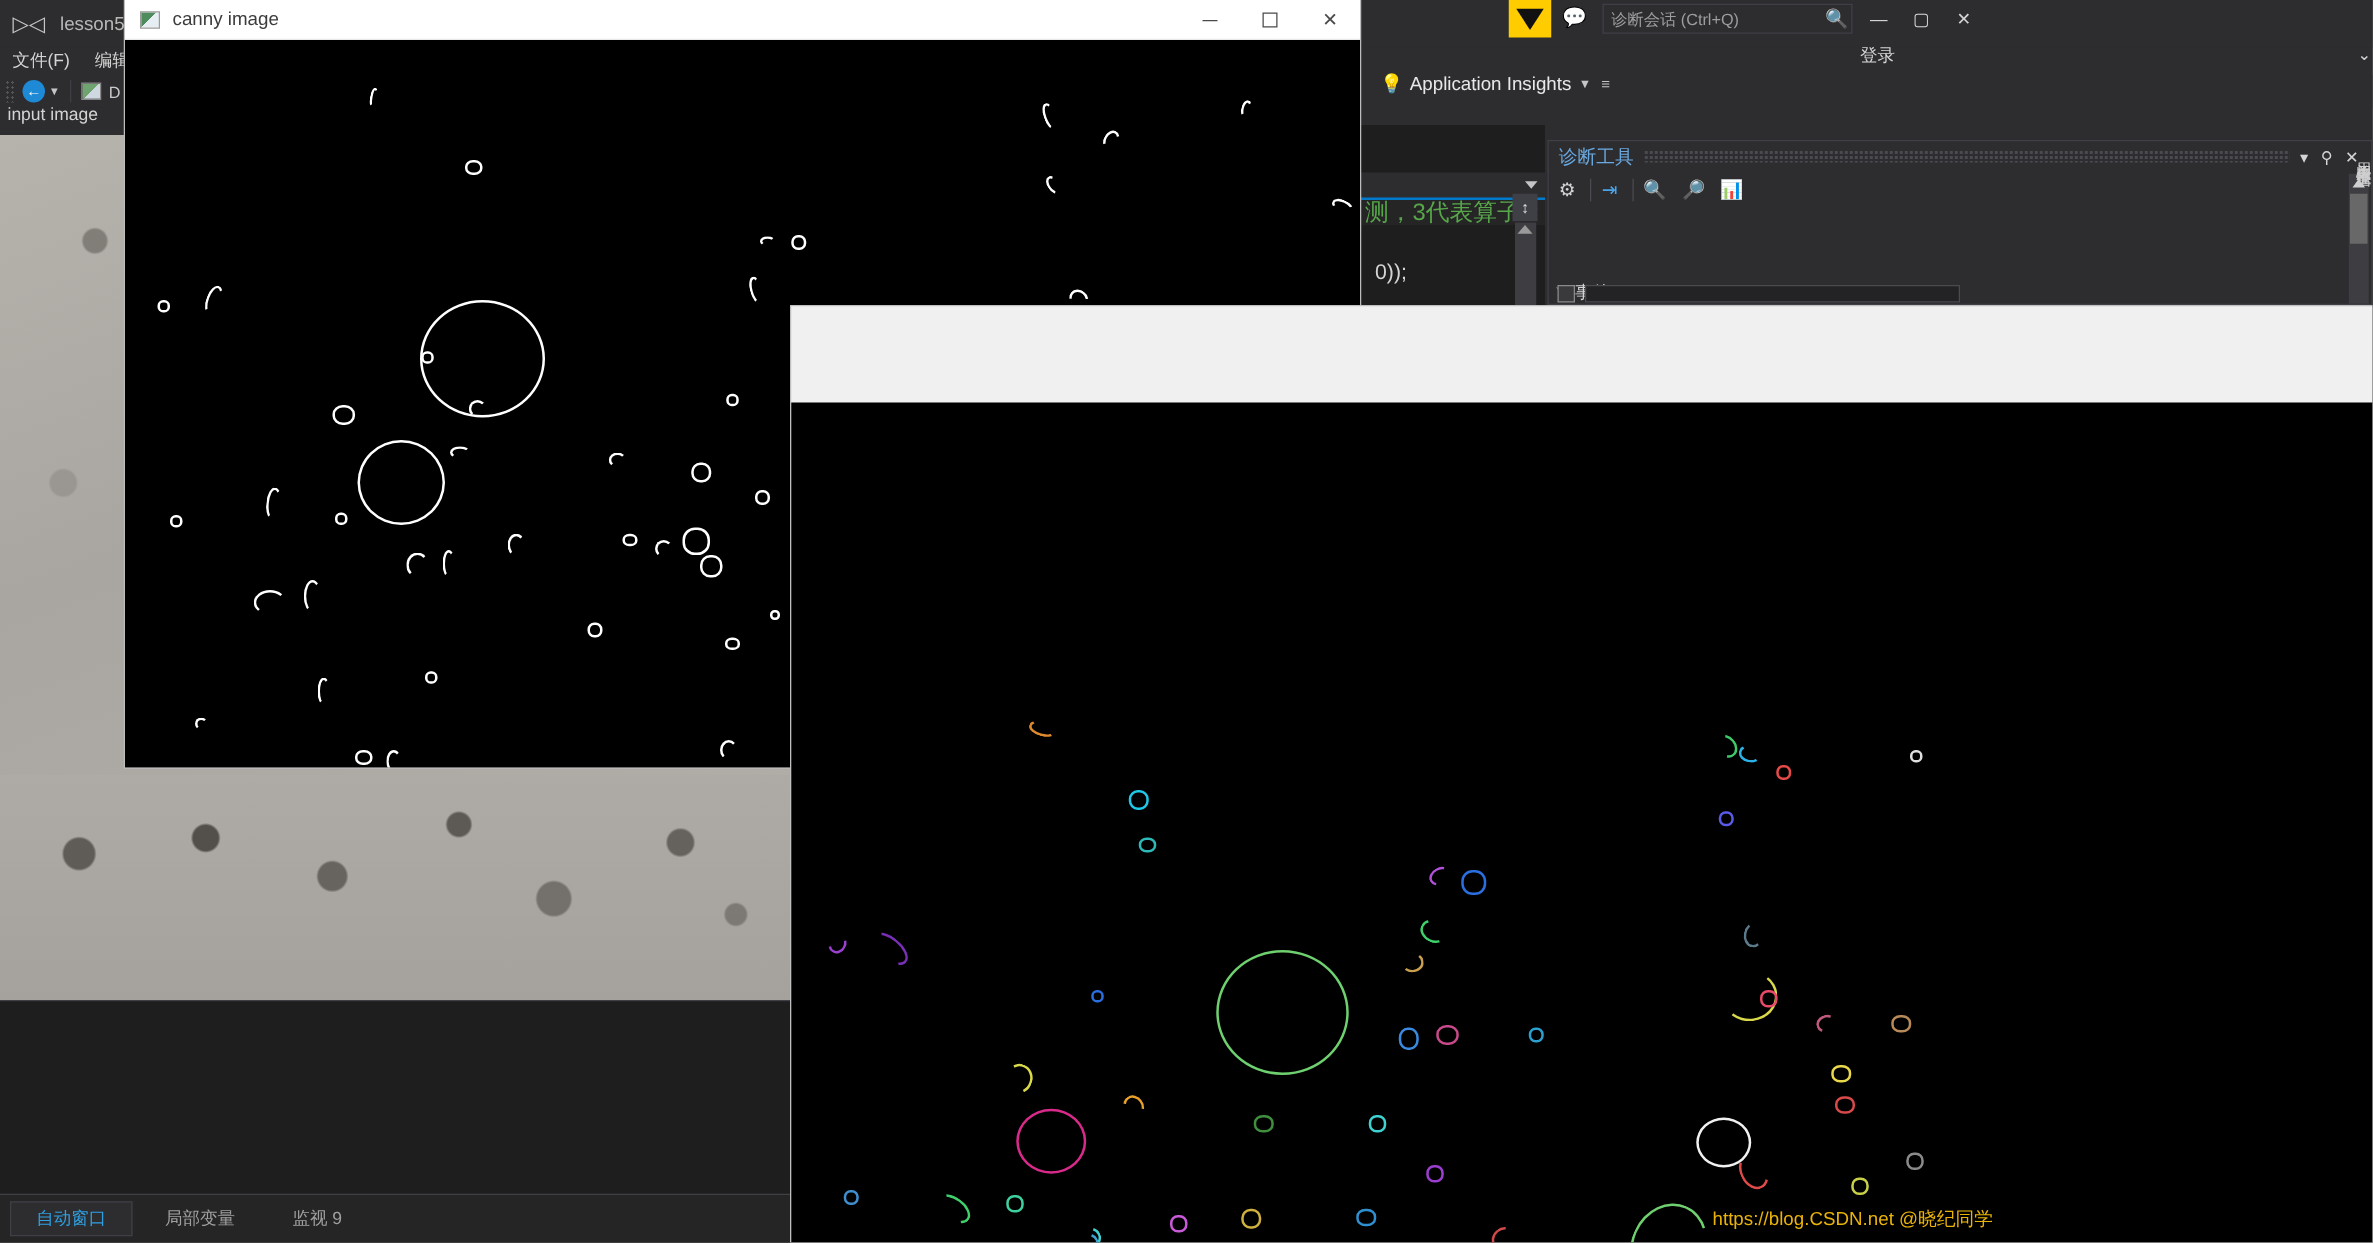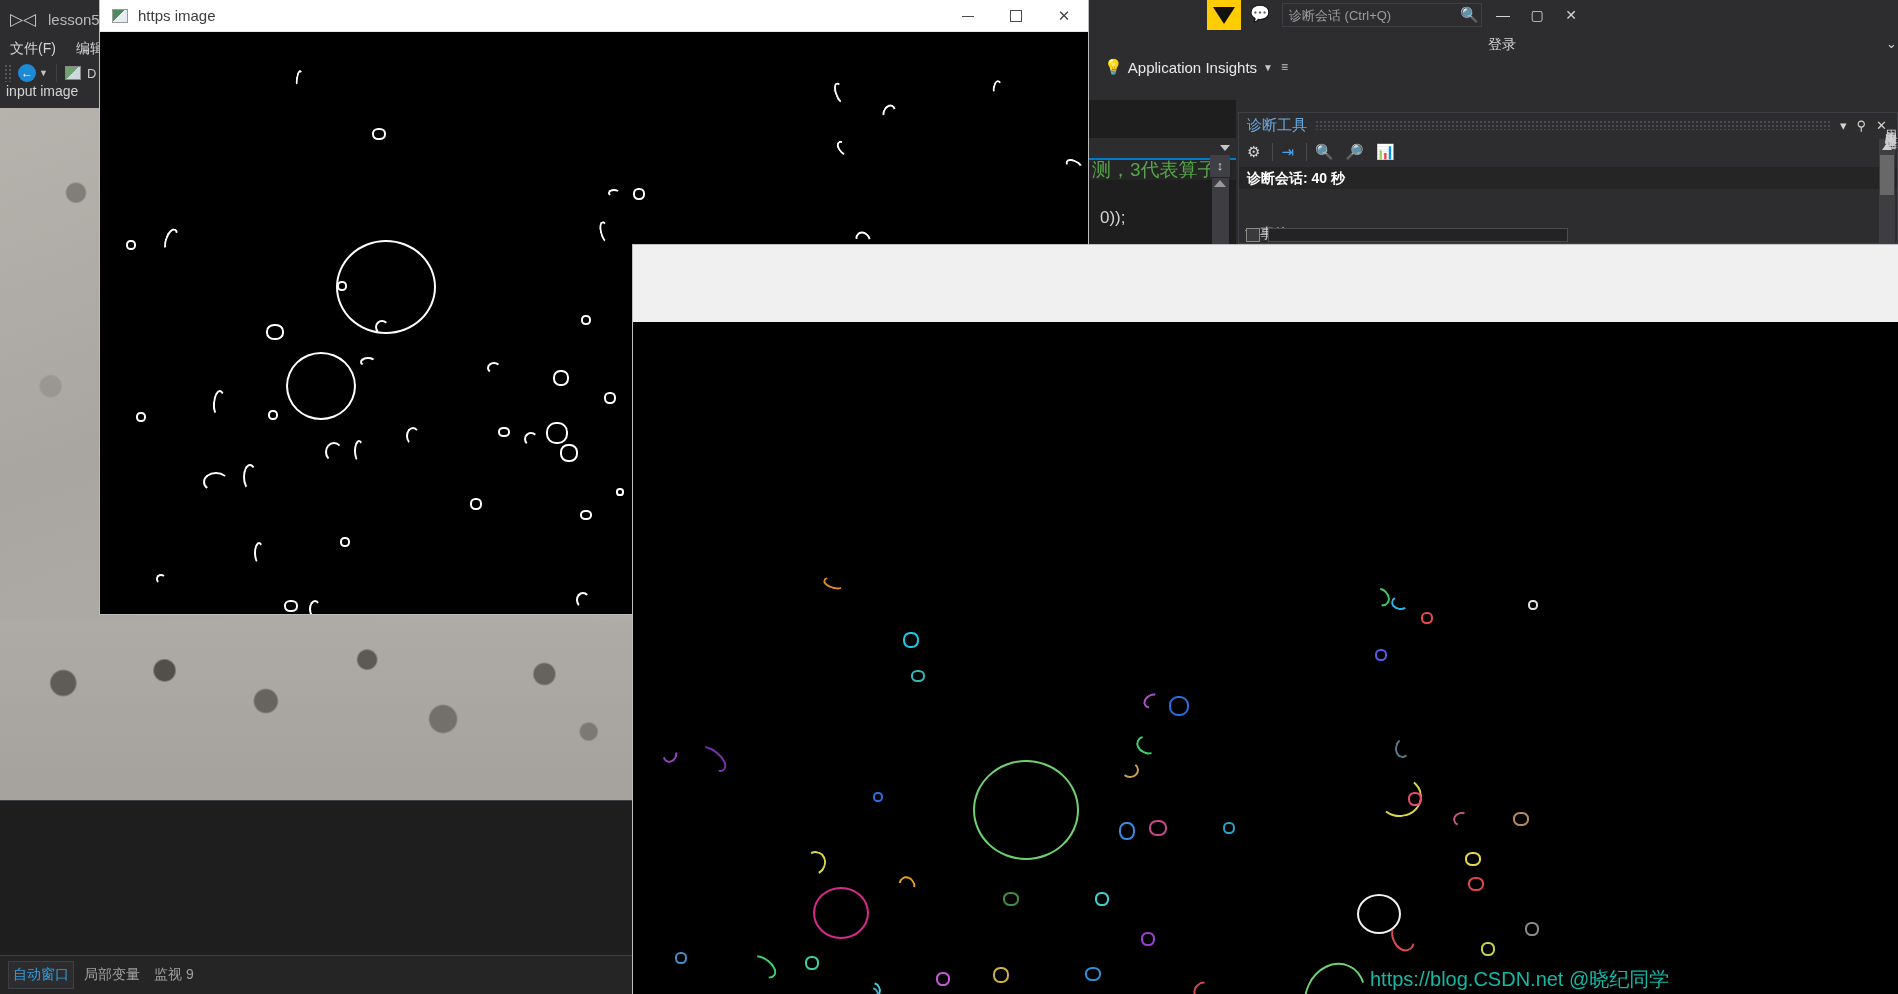--- a/index.html
+++ b/index.html
@@ -99,21 +99,21 @@
     background: #3f3f46;
   }
 
   
   .bottom-tabs {
     position: absolute; left: 0; top: 955px; width: 633px; height: 39px;
     background: #252526; border-top: 1px solid #3f3f46;
     display: flex; align-items: center; padding-left: 8px;
   }
   .bt-tab {
-    font-size: 14px; color: #a0a0a0; padding: 4px 4px; margin-right: 6px;
+    font-size: 14px; color: #a0a0a0; padding: 4px 20px; margin-right: 6px;
   }
   .bt-tab.active {
     color: #2f9fe0; border: 1px solid #3f3f46; background: #2d2d30;
   }
 
   
   .code-pane {
     position: absolute; left: 1088px; top: 100px; width: 148px; height: 640px;
     background: #1e1e1e;
   }
@@ -348,21 +348,21 @@
     position: absolute; left: 0; top: 77px; width: 1265px; height: 672px;
     background: #000; overflow: hidden;
   }
 
   
   .blob { position: absolute; }
 
   
   .watermark {
     position: absolute; left: 1370px; top: 966px;
-    color: #14b8a6; font-size: 20px; white-space: nowrap;
+    color: #eab308; font-size: 15px; white-space: nowrap;
     z-index: 50;
   }
 </style>
 </head>
 <body>
 
 <div id="root">
 
   <div class="vs-shell">
 
@@ -443,40 +443,39 @@
       <div class="diag-toolbar">
         <div class="dt-icon">⚙</div>
         <div class="dt-vsep"></div>
         <div class="dt-icon blue">⇥</div>
         <div class="dt-vsep"></div>
         <div class="dt-icon blue">🔍</div>
         <div class="dt-icon blue">🔎</div>
         <div class="dt-icon">📊</div>
       </div>
 
-      <div class="diag-session">诊断会话: 40 秒</div>
 
 
       <div class="diag-events">
         <span class="ev-caret"></span><span>事件</span>
       </div>
 
       <div class="diag-scrollbar"></div>
       <div class="diag-scroll-up"></div>
       <div class="diag-scroll-thumb"></div>
     </div>
     <div class="grid-row-below"></div>
     <div class="grid-row-bar"></div>
     <div class="diag-rotated">用关闭来自示显性活</div>
   </div>
 
   <div class="win-canny">
     <div class="titlebar">
       <div class="ocv-icon"></div>
-      <div class="win-title">https image</div>
+      <div class="win-title">canny image</div>
       <div class="win-ctrls">
         <div class="wc">
             <span class="min-bar"></span>
           </div>
         <div class="wc">
             <span class="max-box"></span>
           </div>
         <div class="wc">✕</div>
       </div>
     </div>

